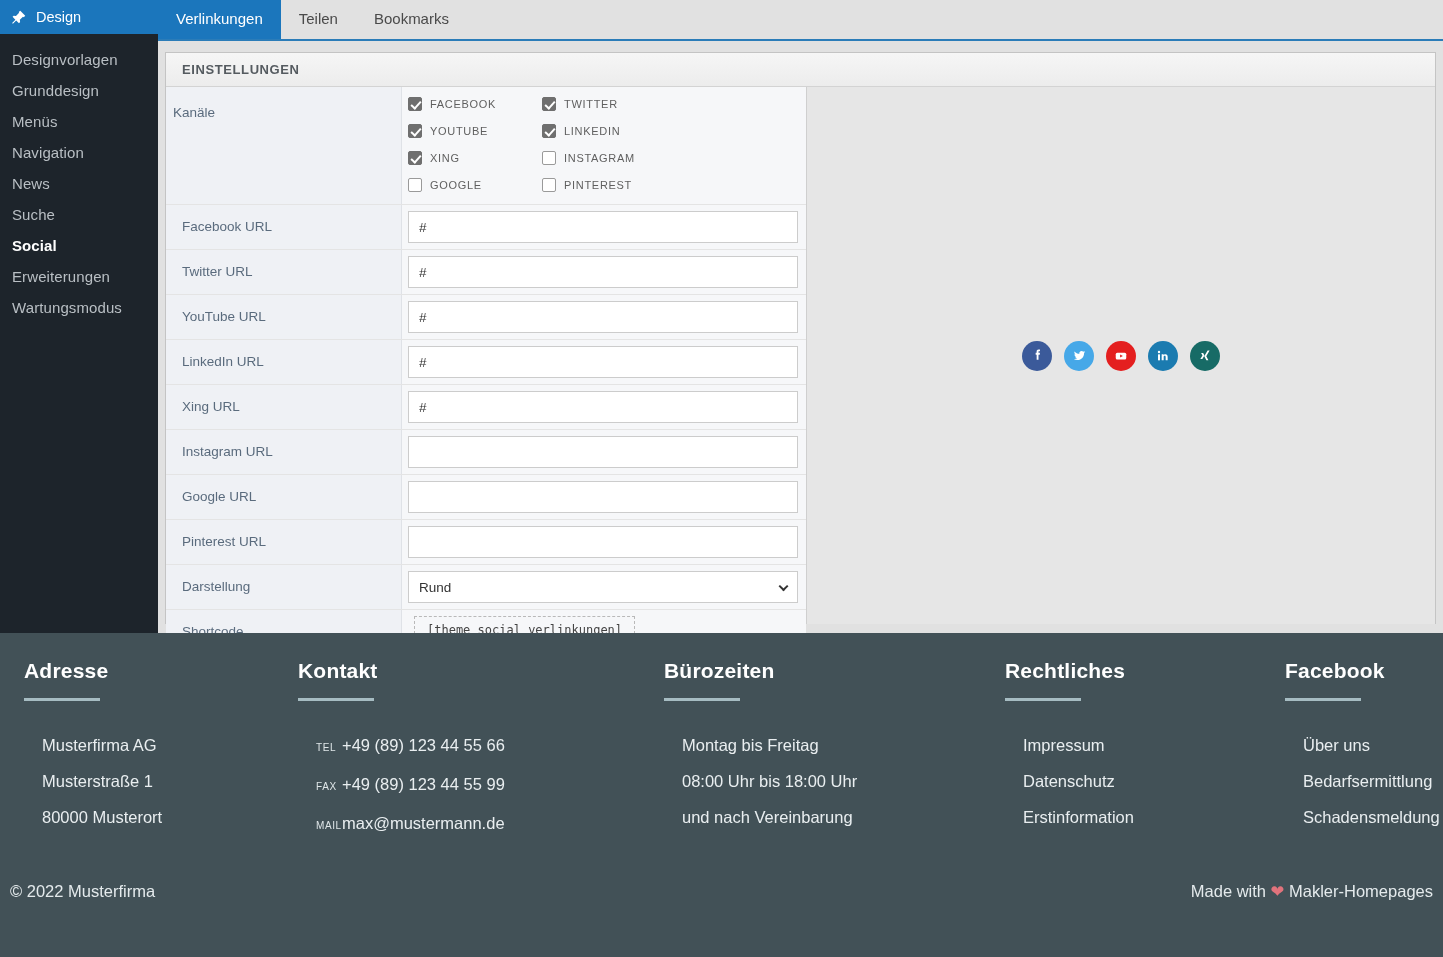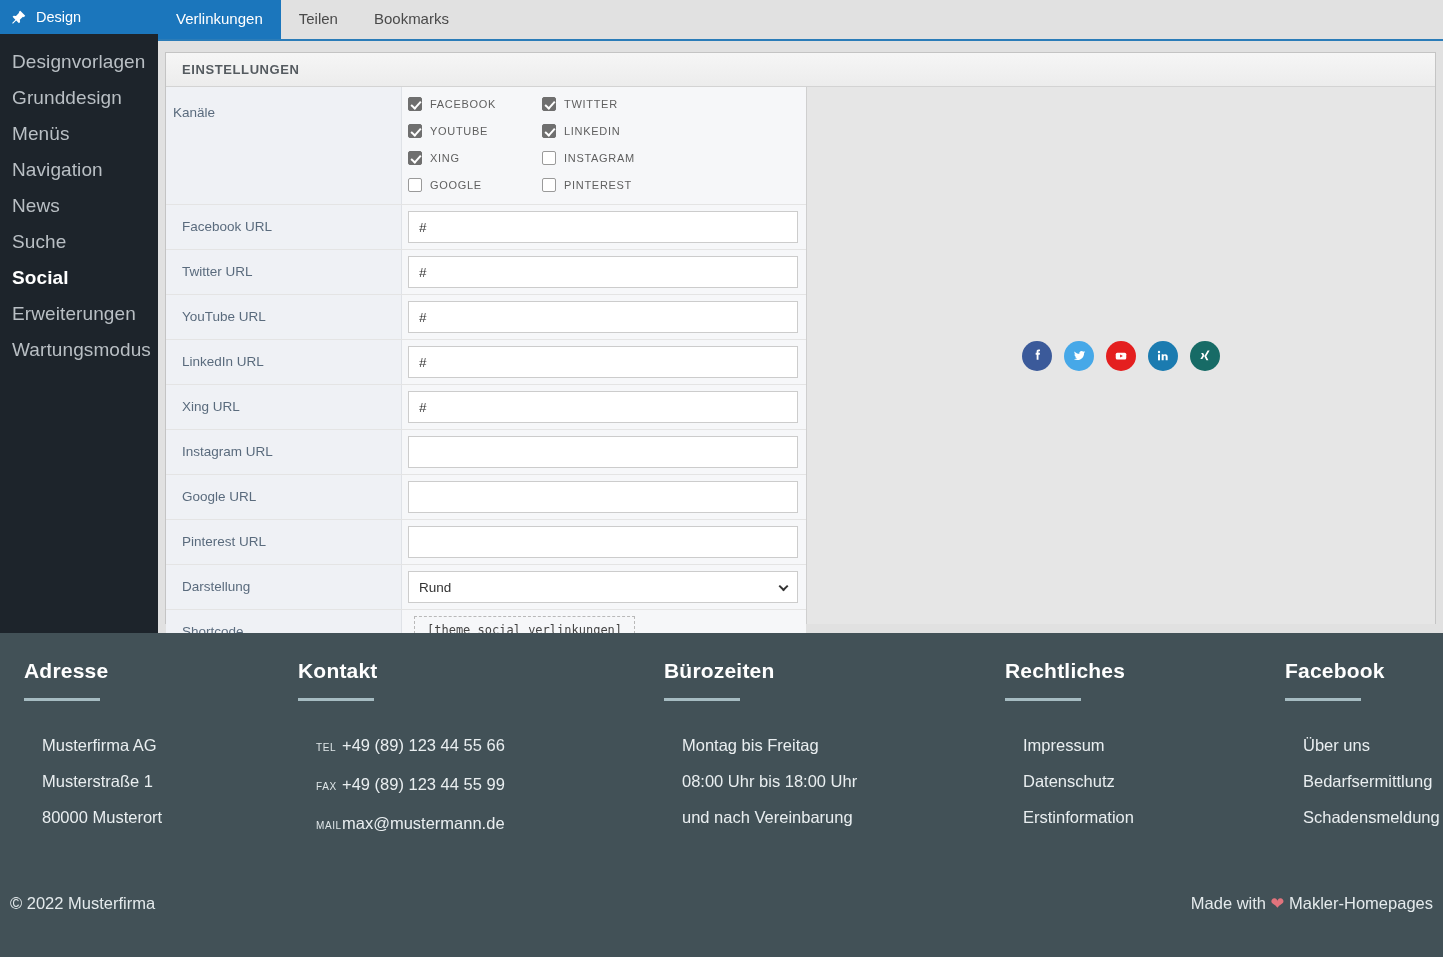--- a/index.html
+++ b/index.html
@@ -34,21 +34,21 @@
     transform: translateY(-50%);
     width: 0; height: 0;
     border-top: 10px solid transparent;
     border-bottom: 10px solid transparent;
     border-right: 9px solid #e0e0e0;
   }
   .side-list { padding-top: 10px; }
   .side-item {
     display: block;
     color: #b9bfc4;
-    font-size: 19px;
+    font-size: 15px;
     padding: 7px 0 7px 12px;
     letter-spacing: .1px;
     cursor: pointer;
   }
   .side-item.active { color: #ffffff; font-weight: bold; }
 
   
   #content {
     position: absolute; left: 158px; top: 0;
     width: 1285px; height: 633px;
@@ -234,21 +234,21 @@
     font-size: 10px;
     letter-spacing: .6px;
     color: #dfe6e8;
     display: inline-block;
     width: 26px;
   }
   .flink { cursor: pointer; }
 
   #fbottom {
     position: absolute;
-    left: 0; bottom: 0;
+    left: 0; bottom: 12px;
     width: 100%;
     height: 96px;
   }
   #copyright {
     position: absolute; left: 10px; top: 33px;
     font-size: 16.5px; color: #e4eaec;
   }
   #madewith {
     position: absolute; right: 10px; top: 33px;
     font-size: 16.5px; color: #e4eaec;

